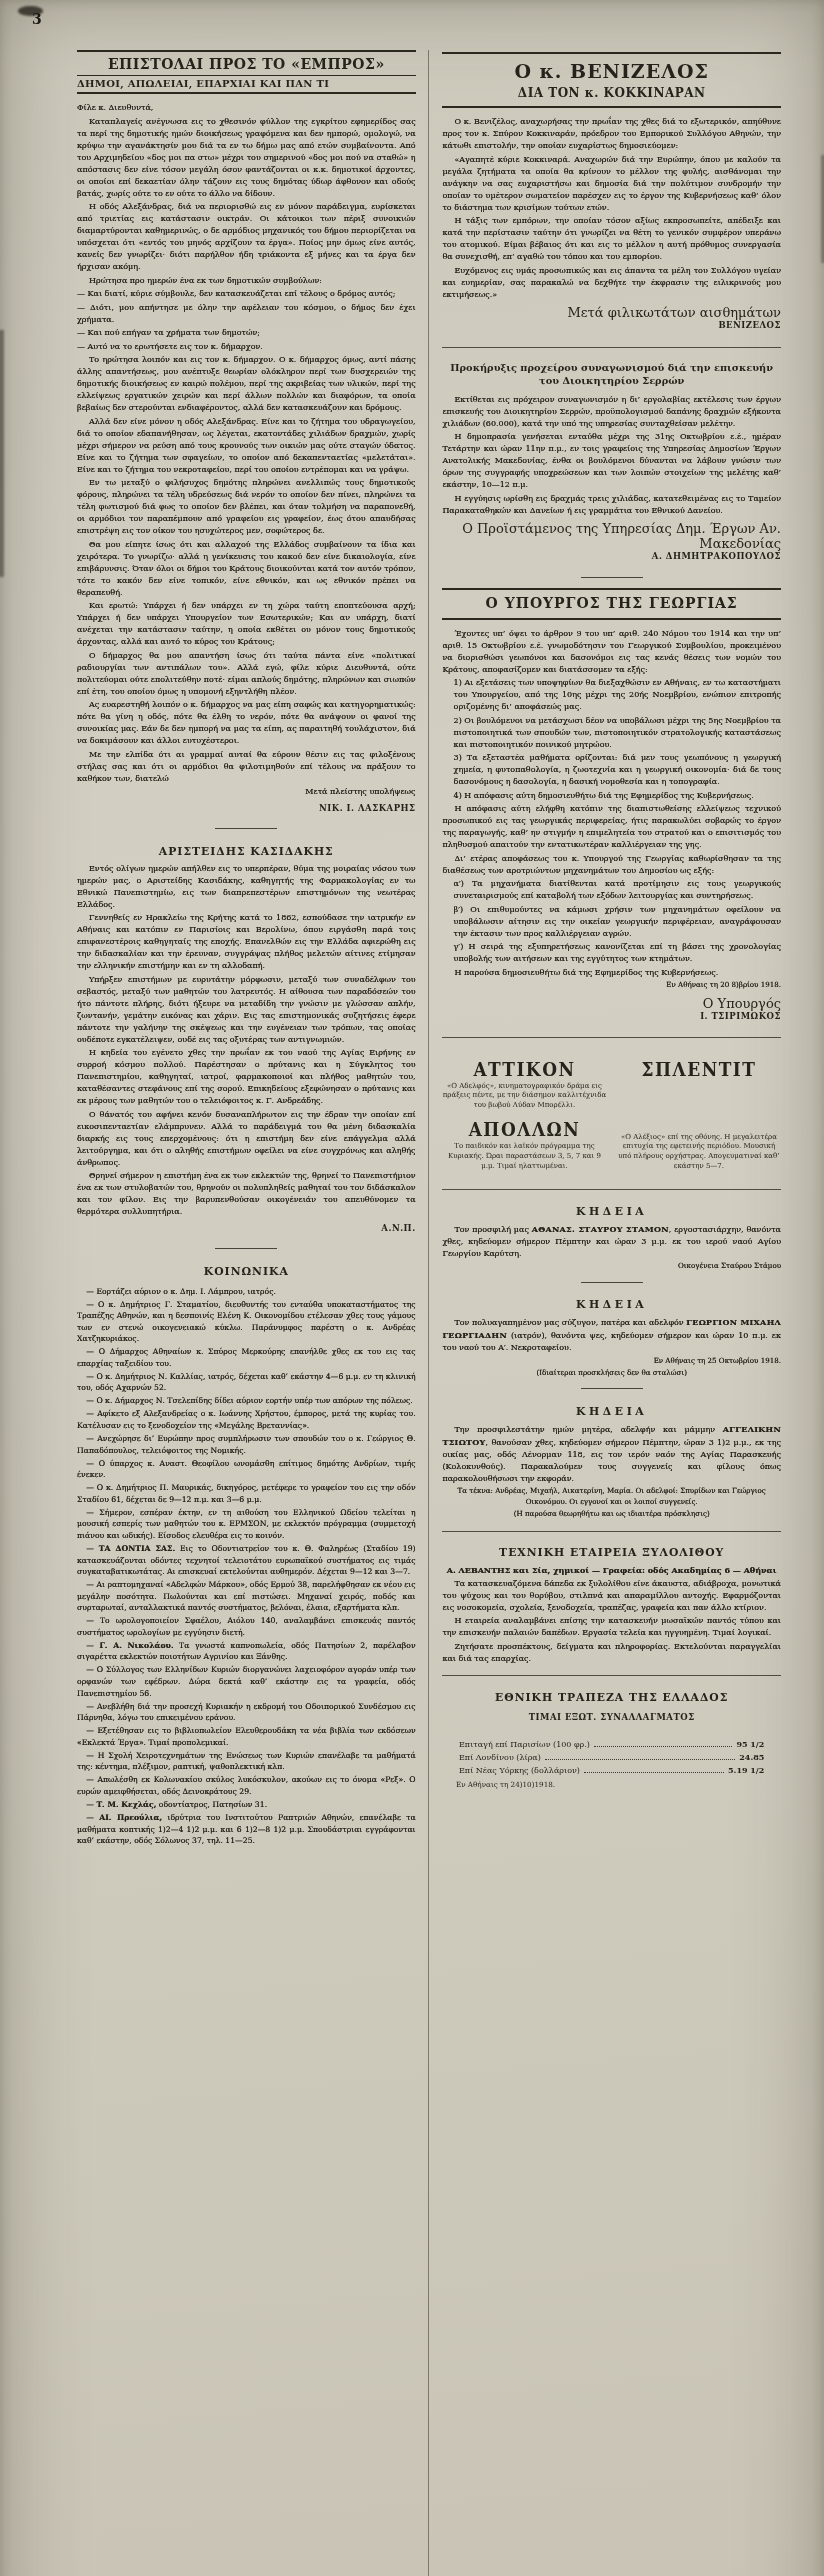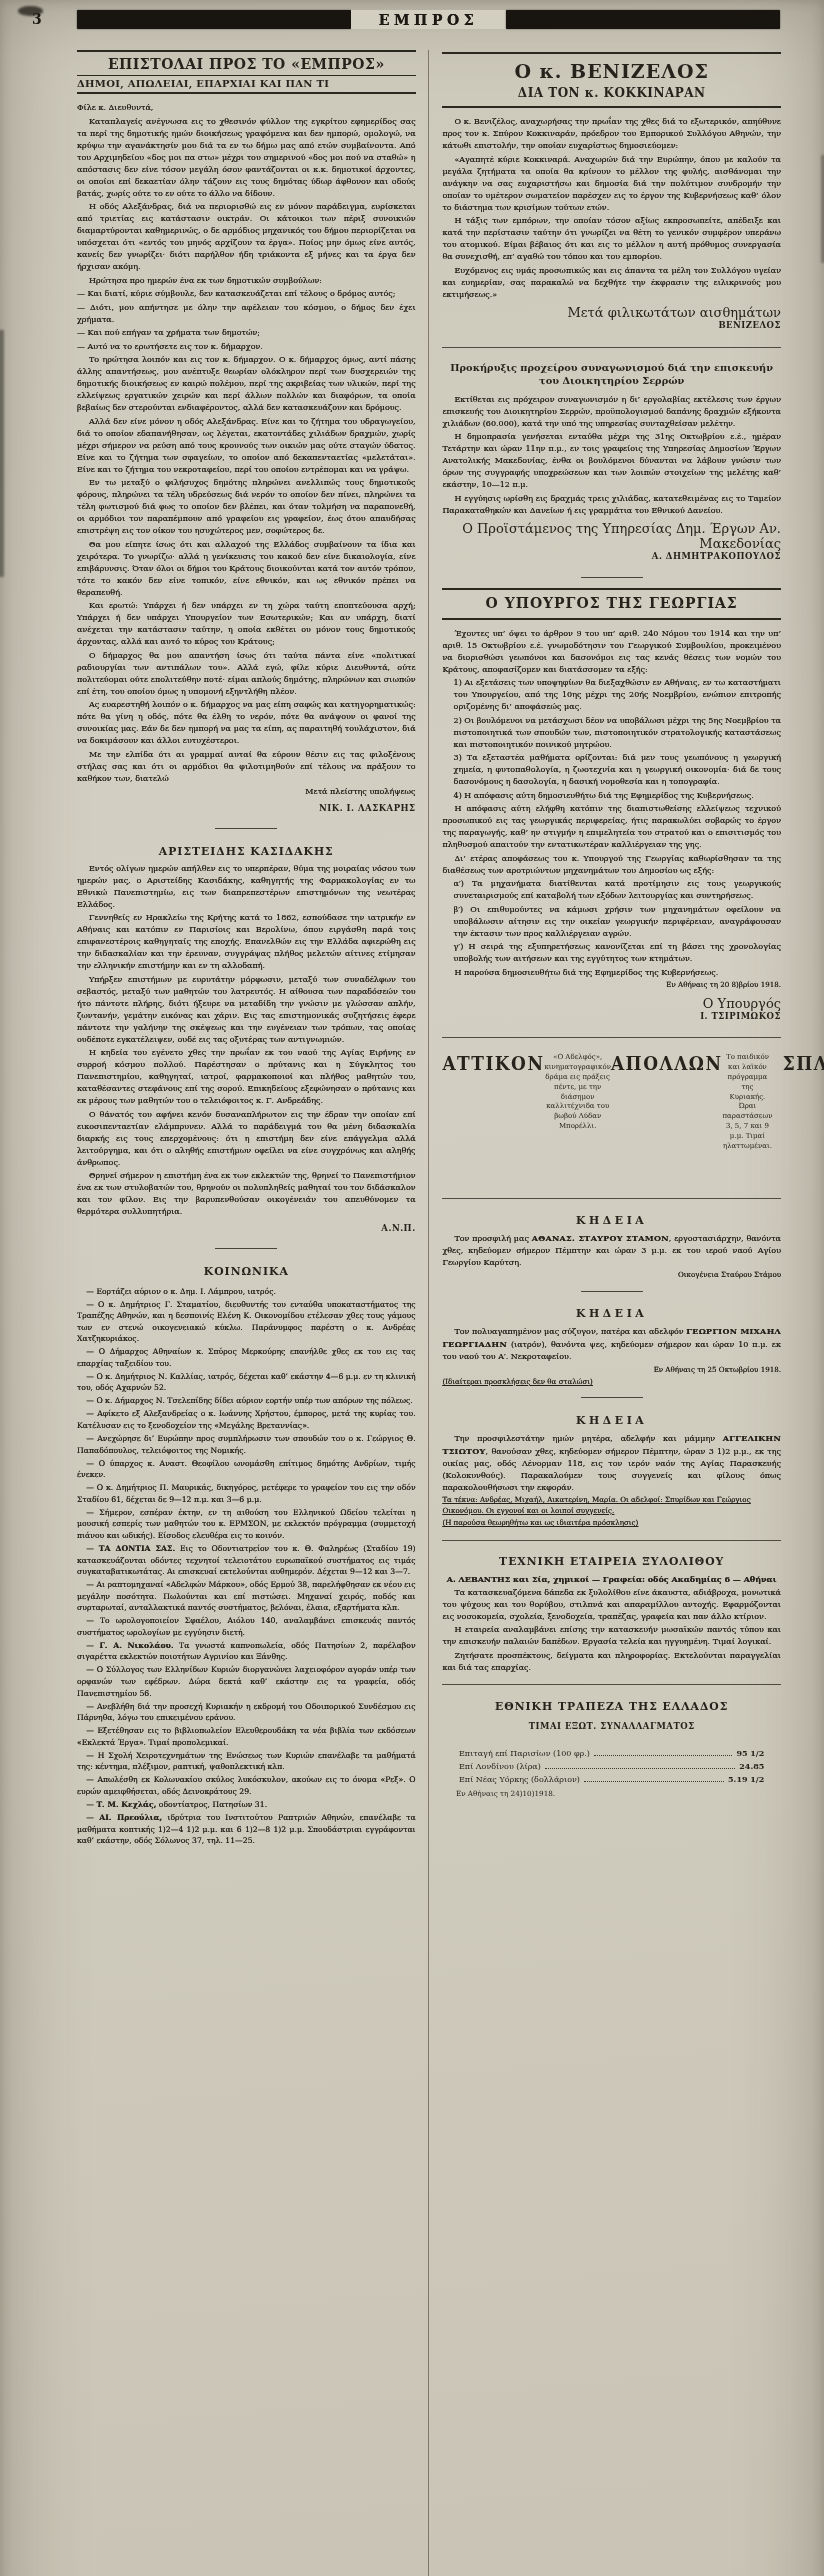--- a/index.html
+++ b/index.html
@@ -18,21 +18,21 @@
   
   .cols{display:flex;margin-top:14.4px;min-height:3029px;}
   .col{flex:1;display:flex;flex-direction:column;min-width:0;}
   .col-left{padding-right:12.4px;border-right:0.5px solid rgba(62,56,44,.55);}
   .col-right{padding-left:13.4px;}
   p{margin:0 0 1.5px;}
   .para{font-size:8px;line-height:1.5;text-align:justify;text-indent:1.5em;
     text-shadow:0 0 0.4px rgba(38,35,28,.85);}
   .noind{text-indent:0;}
   .right{text-align:right;text-indent:0;}
-  .center{text-align:left;text-indent:0;text-decoration:underline;}
+  .center{text-align:center;text-indent:0;}
   .small{font-size:7.1px;}
   .li{text-indent:0;padding-left:1.4em;}
   .boldc{font-weight:bold;text-align:center;text-indent:0;}
   .letters-head{margin-bottom:8.2px;}
   .lh-title{font-size:14px;font-weight:bold;text-align:center;letter-spacing:0.5px;
     border-top:2.1px double #2b2820;border-bottom:0.5px solid #2b2820;padding:3.6px 0 2.6px;}
   .lh-sub{font-size:10px;font-weight:bold;padding:2.6px 0 3.1px;
     border-bottom:2.1px double #2b2820;letter-spacing:0.3px;}
   .big-head{text-align:center;border-top:2.1px double #2b2820;border-bottom:2.1px double #2b2820;
     padding:6.2px 0 6.2px;margin:2.1px 0 8.2px;}
@@ -42,21 +42,21 @@
   .sec-head{text-align:center;font-size:10.8px;font-weight:bold;letter-spacing:1px;margin:7.2px 0 5.2px;}
   .spaced{letter-spacing:3.6px;}
   .sub-head{text-align:center;font-weight:bold;font-size:9.8px;line-height:1.35;margin:6.2px 7.2px 6.2px;}
   .sig{text-align:right;margin:3.1px 0 7.2px;}
   .sig-pre{font-size:13px;}
   .sig-name{font-size:8.5px;letter-spacing:0.5px;}
   .briefs{margin-top:1px;}
   .brief{font-size:7.7px;line-height:1.5;text-align:justify;text-indent:1.2em;margin:1.5px 0;
     text-shadow:0 0 0.4px rgba(38,35,28,.85);}
   .cinema{display:flex;gap:10.3px;margin:8.2px 0 5.2px;}
-  .cin-col{flex:1;display:flex;flex-direction:row;justify-content:space-between;}
+  .cin-col{flex:1;display:flex;flex-direction:column;justify-content:space-between;}
   .cin-name{font-size:17px;font-weight:bold;text-align:center;letter-spacing:1.5px;
     margin:5.2px 0 3.1px;transform:scaleY(1.12);}
   .cin-blurb{font-size:7px;text-align:center;line-height:1.4;margin-bottom:3.1px;}
   .rates{width:92%;margin:3.1px auto 1px;}
   .rates-sub{text-align:center;font-weight:bold;font-size:8.5px;letter-spacing:0.5px;margin-bottom:15px;}
   .rate-row{display:flex;align-items:flex-end;font-size:8px;padding:1.5px 3.1px;}
   .rate-label{white-space:nowrap;}
   .rate-dots{flex:1;border-bottom:0.8px dotted rgba(45,42,34,.9);margin:0 4.1px 1.5px;}
   .rate-value{font-weight:bold;white-space:nowrap;}
   .rates-note{text-align:left;font-size:7.2px;margin-top:4.1px;}
@@ -67,27 +67,20 @@
 </head>
 <body>
 
 <div class="paper">
   <div class="smudge" style="left:17.5px;top:6.2px;width:25px;height:10.3px;border-radius:50%;opacity:.7;"></div>
   <div class="smudge" style="left:-3.1px;top:330px;width:7.2px;height:247px;opacity:.4;"></div>
   <div class="smudge" style="right:-2.6px;top:155px;width:5.2px;height:108px;opacity:.3;"></div>
 
   <div class="pagenum">3</div>
 
-  <div class="band">
-    <div class="band-black"></div>
-    <div class="band-center">
-      <span class="mast">ΕΜΠΡΟΣ</span>
-    </div>
-    <div class="band-black"></div>
-  </div>
 
   <div class="cols">
     <div class="col col-left">
         <div class="letters-head">
           <div class="lh-title">ΕΠΙΣΤΟΛΑΙ ΠΡΟΣ ΤΟ «ΕΜΠΡΟΣ»</div>
           <div class="lh-sub">ΔΗΜΟΙ, ΑΠΩΛΕΙΑΙ, ΕΠΑΡΧΙΑΙ ΚΑΙ ΠΑΝ ΤΙ</div>
         </div>
         <p class="para noind">Φίλε κ. Διευθυντά,</p>
         <p class="para">Καταπλαγείς ανέγνωσα εις το χθεσινόν φύλλον της εγκρίτου εφημερίδος σας τα περί της δημοτικής ημών διοικήσεως γραφόμενα και δεν ημπορώ, ομολογώ, να κρύψω την αγανάκτησίν μου διά τα εν τω δήμω μας από ετών συμβαίνοντα. Από του Αρχιμηδείου «δος μοι πα στω» μέχρι του σημερινού «δος μοι πού να σταθώ» η απόστασις δεν είνε τόσον μεγάλη όσον φαντάζονται οι κ.κ. δημοτικοί άρχοντες, οι οποίοι επί δεκαετίαν όλην τάζουν εις τους δημότας ύδωρ άφθονον και οδούς βατάς, χωρίς ούτε το εν ούτε το άλλο να δίδουν.</p>
         <p class="para">Η οδός Αλεξάνδρας, διά να περιορισθώ εις εν μόνον παράδειγμα, ευρίσκεται από τριετίας εις κατάστασιν οικτράν. Οι κάτοικοι των πέριξ συνοικιών διαμαρτύρονται καθημερινώς, ο δε αρμόδιος μηχανικός του δήμου περιορίζεται να υπόσχεται ότι «εντός του μηνός αρχίζουν τα έργα». Ποίος μην όμως είνε αυτός, κανείς δεν γνωρίζει· διότι παρήλθον ήδη τριάκοντα εξ μήνες και τα έργα δεν ήρχισαν ακόμη.</p>

